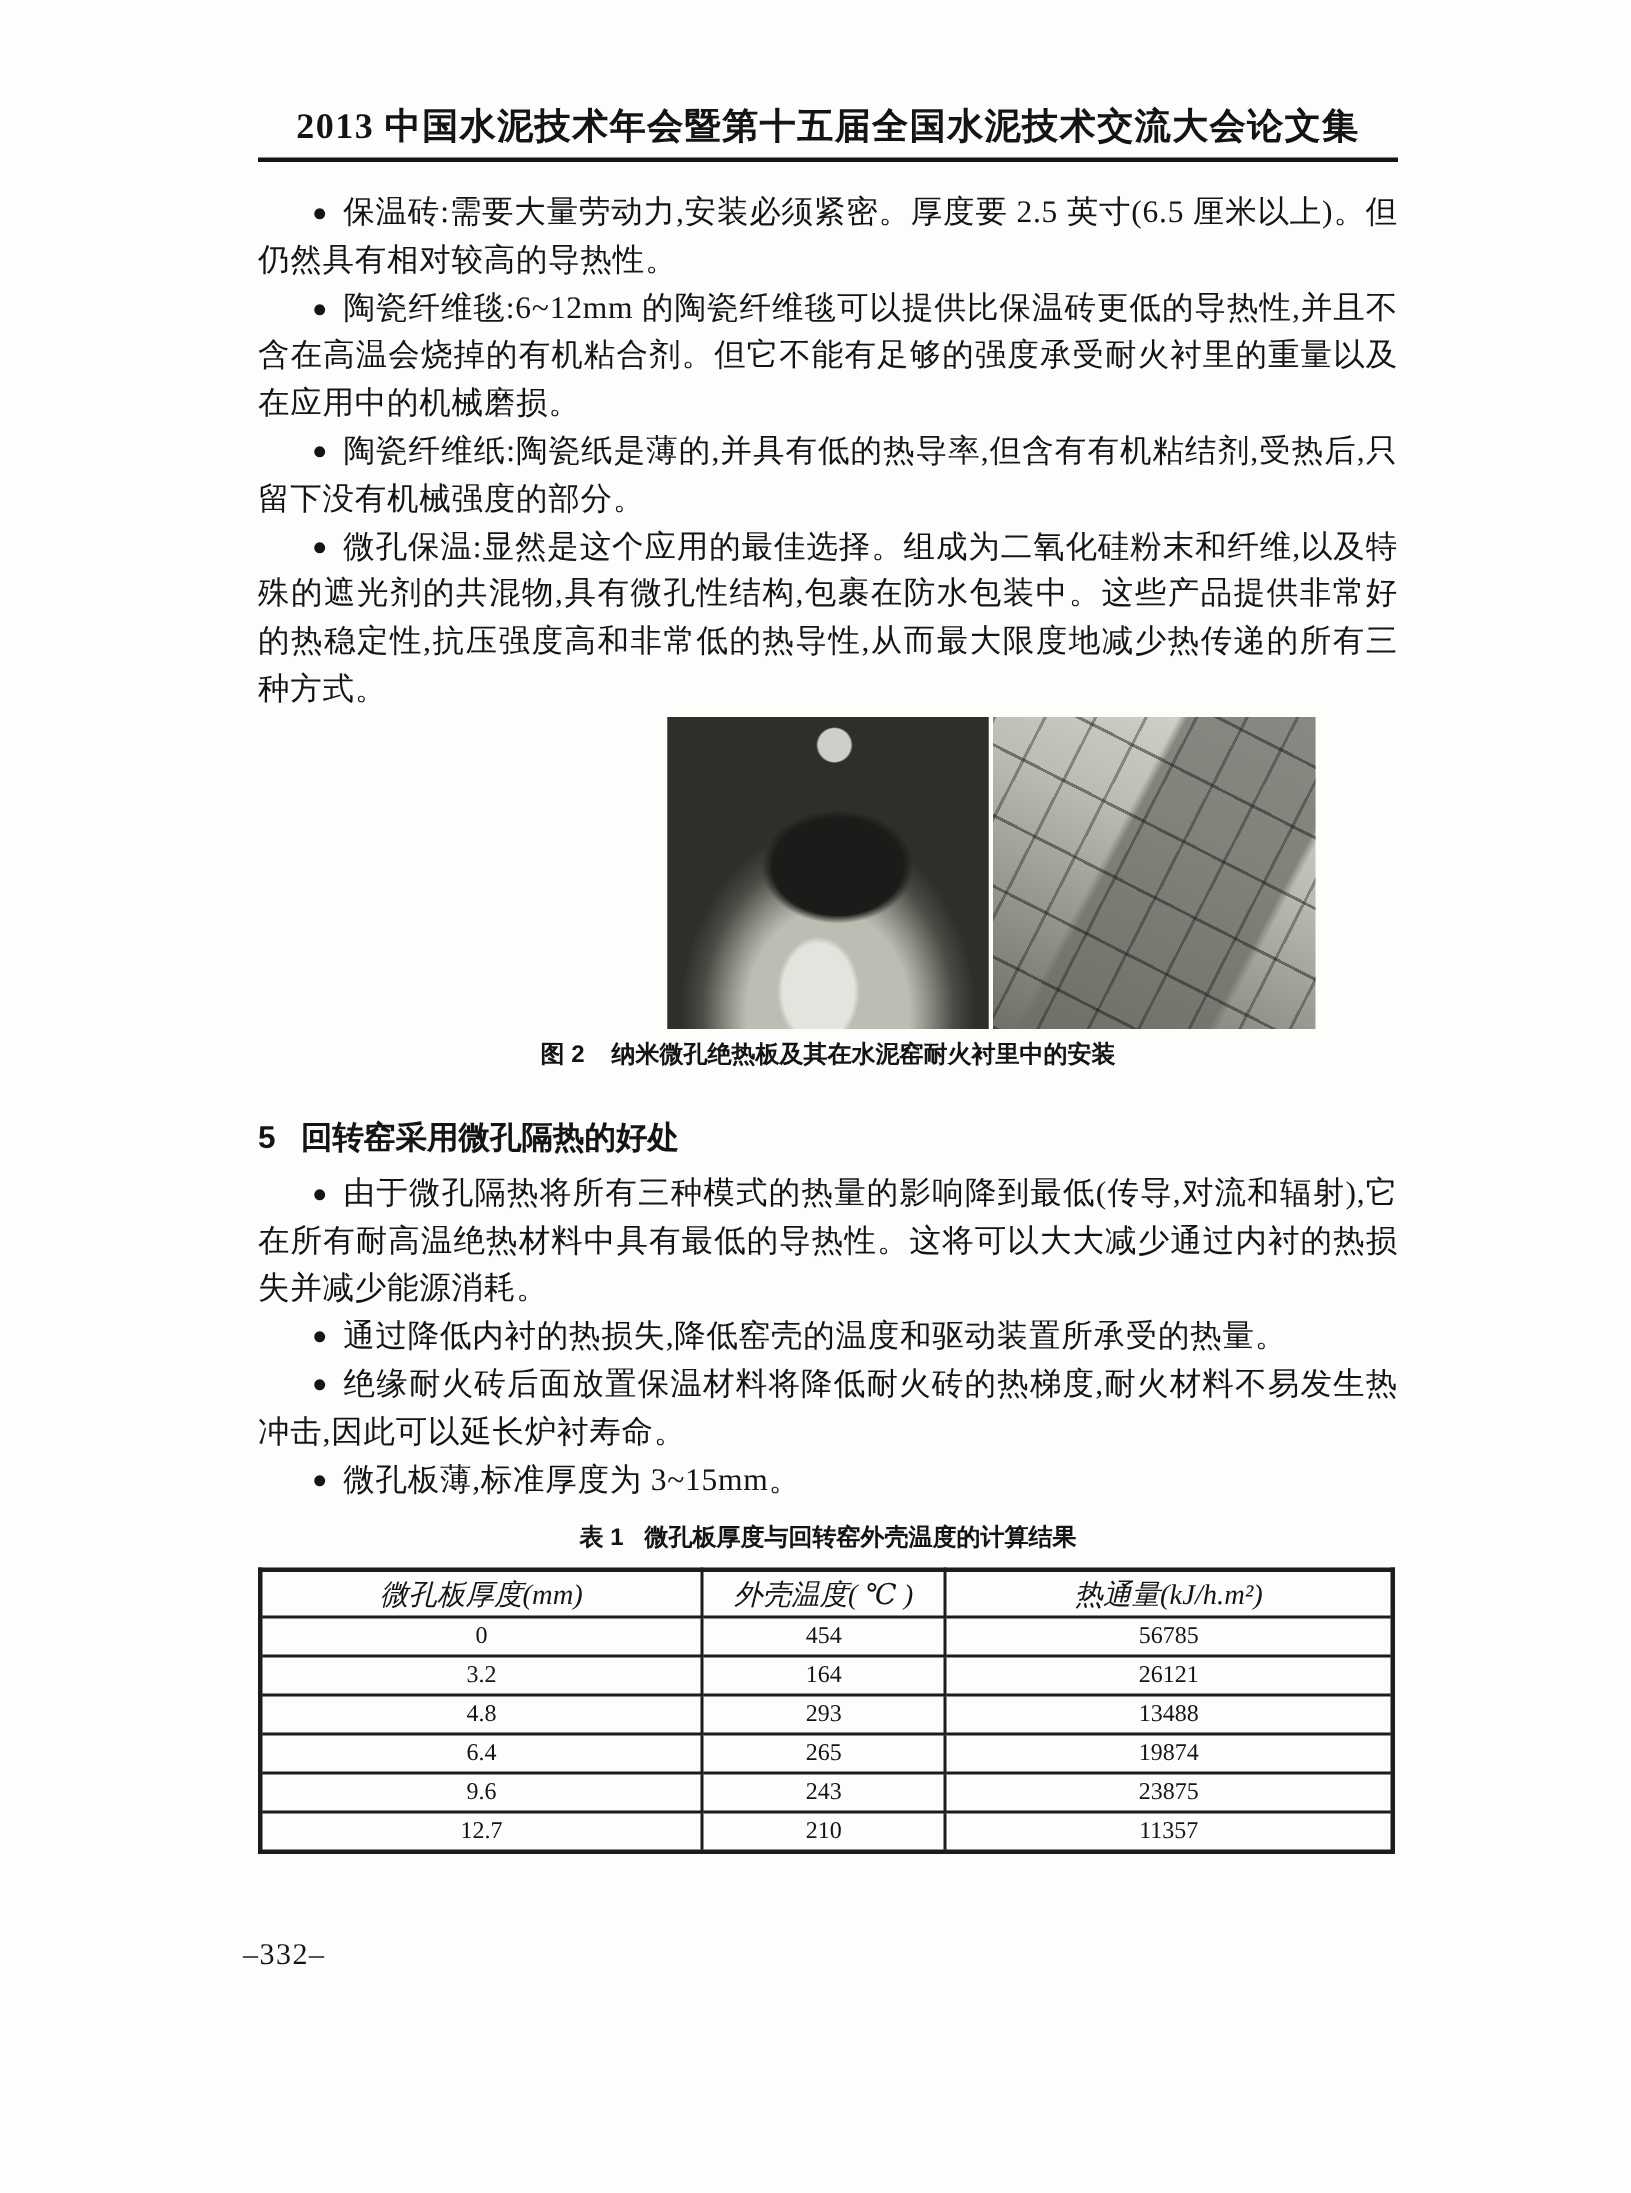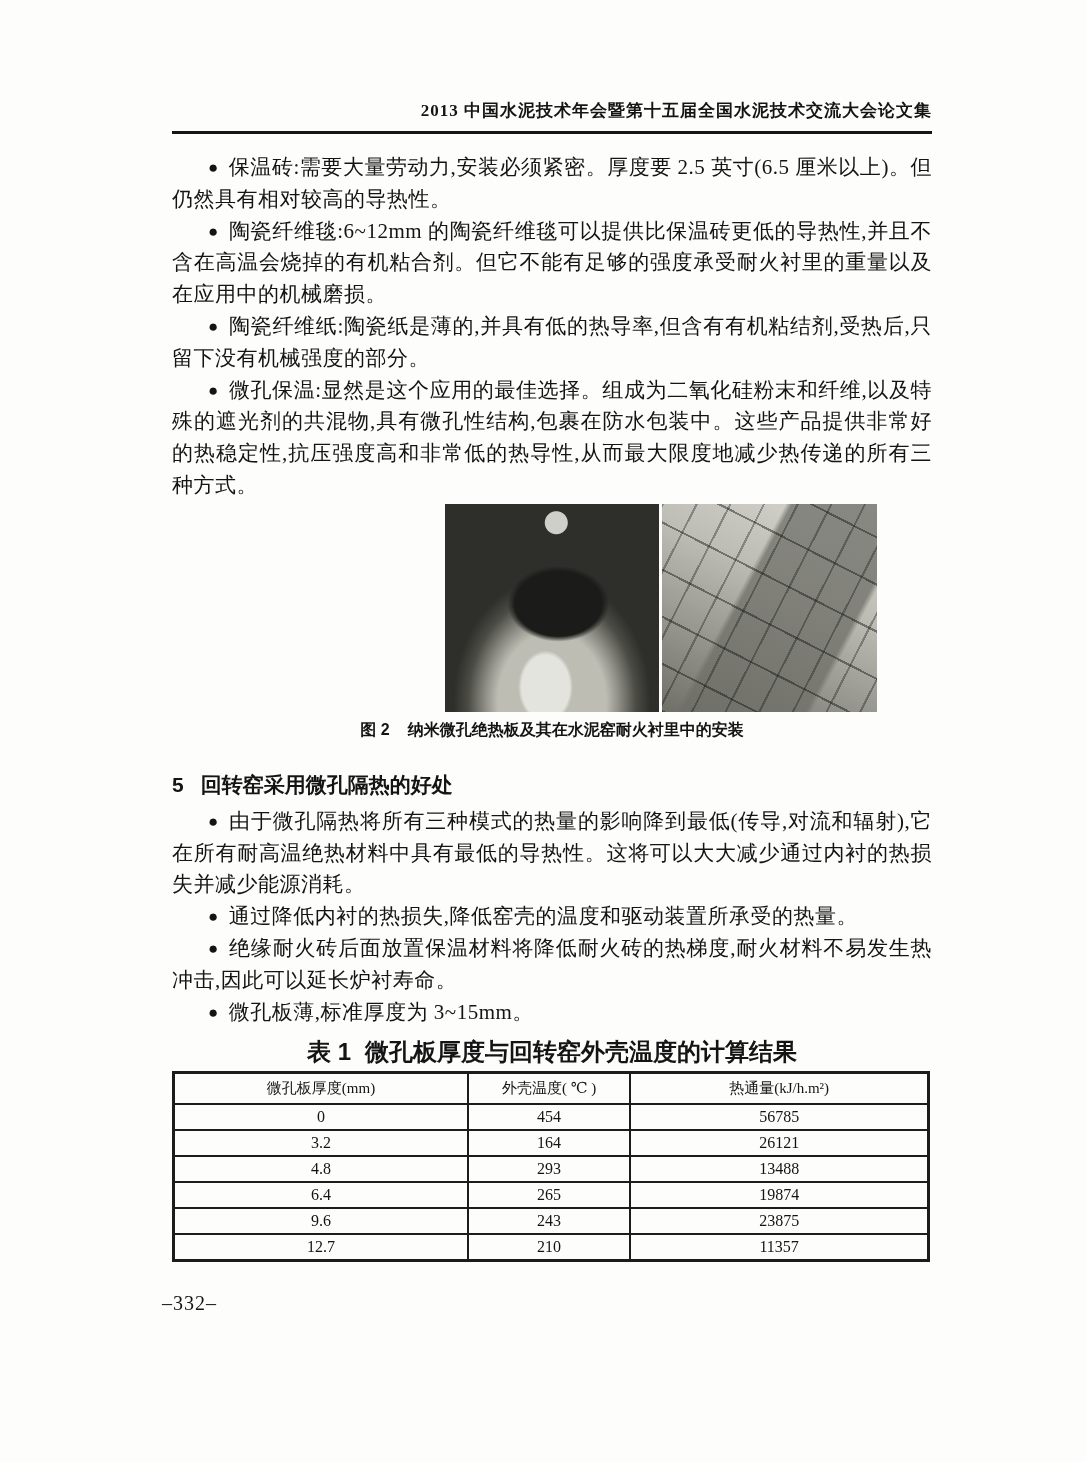--- a/index.html
+++ b/index.html
@@ -8,23 +8,23 @@
     width: 1087px; height: 1462px;
     margin: 0 auto;
     background: #fdfdfc;
     color: #141414;
     font-family: "Liberation Serif", "DejaVu Serif", serif;
     overflow: hidden;
   }
   .content { position: absolute; left: 172px; top: 0; width: 760px; }
 
   .header-title {
-    margin-top: 99px;
-    text-align: right;
-    font-size: 17px; line-height: 24px;
+    margin-top: 73px;
+    text-align: center;
+    font-size: 24px; line-height: 24px;
     font-weight: bold;
     letter-spacing: 1px;
   }
   .header-rule { margin-top: 8px; height: 3px; background: #161616; }
 
   .paras { margin-top: 18px; }
   p.para {
     margin: 0;
     font-size: 21px; line-height: 31.8px;
     text-align: justify; text-justify: inter-ideograph;
@@ -74,37 +74,37 @@
   .section-heading {
     margin-top: 30px;
     font-family: "Liberation Sans", "DejaVu Sans", sans-serif;
     font-weight: bold; font-size: 21px; line-height: 26px;
   }
   .section-heading .num { margin-right: 17px; }
 
   .table-title {
     margin-top: 12px; text-align: center;
     font-family: "Liberation Sans", "DejaVu Sans", sans-serif;
-    font-weight: bold; font-size: 24px; line-height: 24px;
+    font-weight: bold; font-size: 16px; line-height: 24px;
   }
   .table-title .lbl { margin-right: 14px; }
 
   table.t1 {
     margin-top: 7px; width: 758px;
     border-collapse: collapse;
     border: 3px solid #1c1c1c;
     font-size: 16px;
   }
   table.t1 th, table.t1 td {
     border: 2px solid #1c1c1c;
     text-align: center;
     font-weight: normal;
     padding: 0; height: 24px;
   }
-  table.t1 th { height: 29px; font-size: 15px; }
+  table.t1 th { height: 29px; font-size: 19px; font-style: italic; }
 
   .page-number {
     position: absolute; left: 162px; top: 1292px;
     font-size: 20px; letter-spacing: 1px;
   }
 </style>
 </head>
 <body>
 
 <div class="page">

